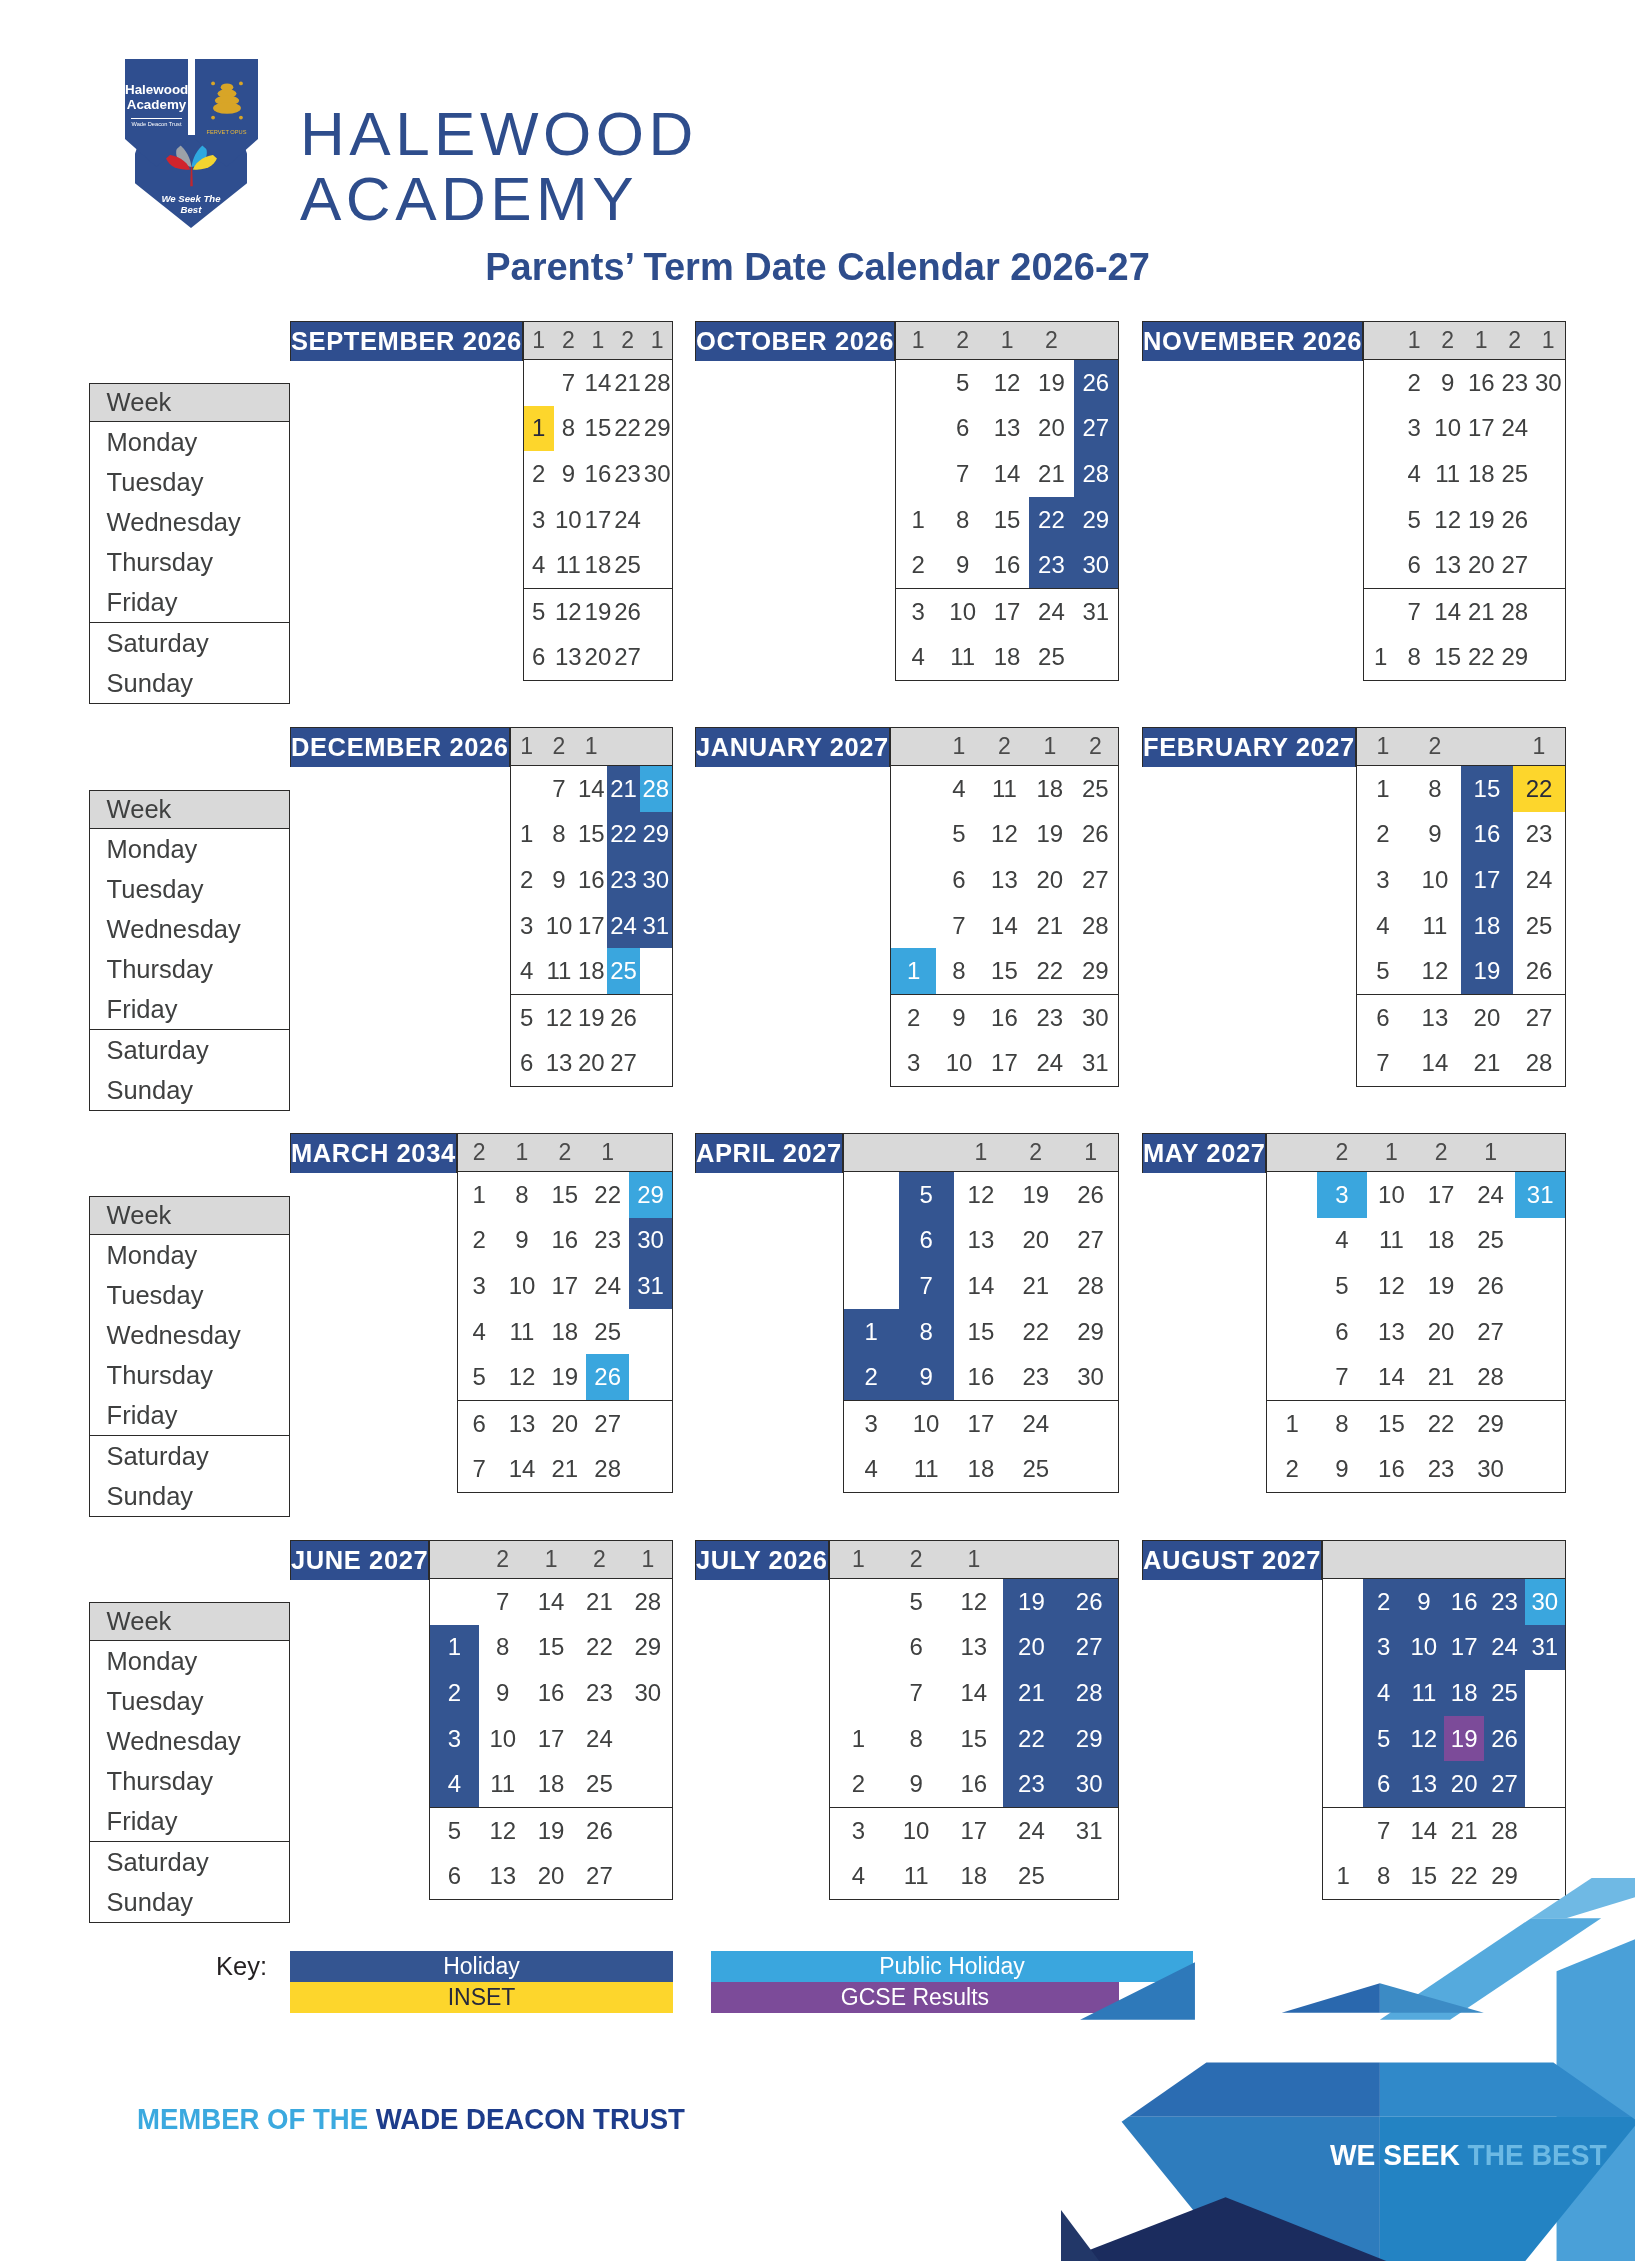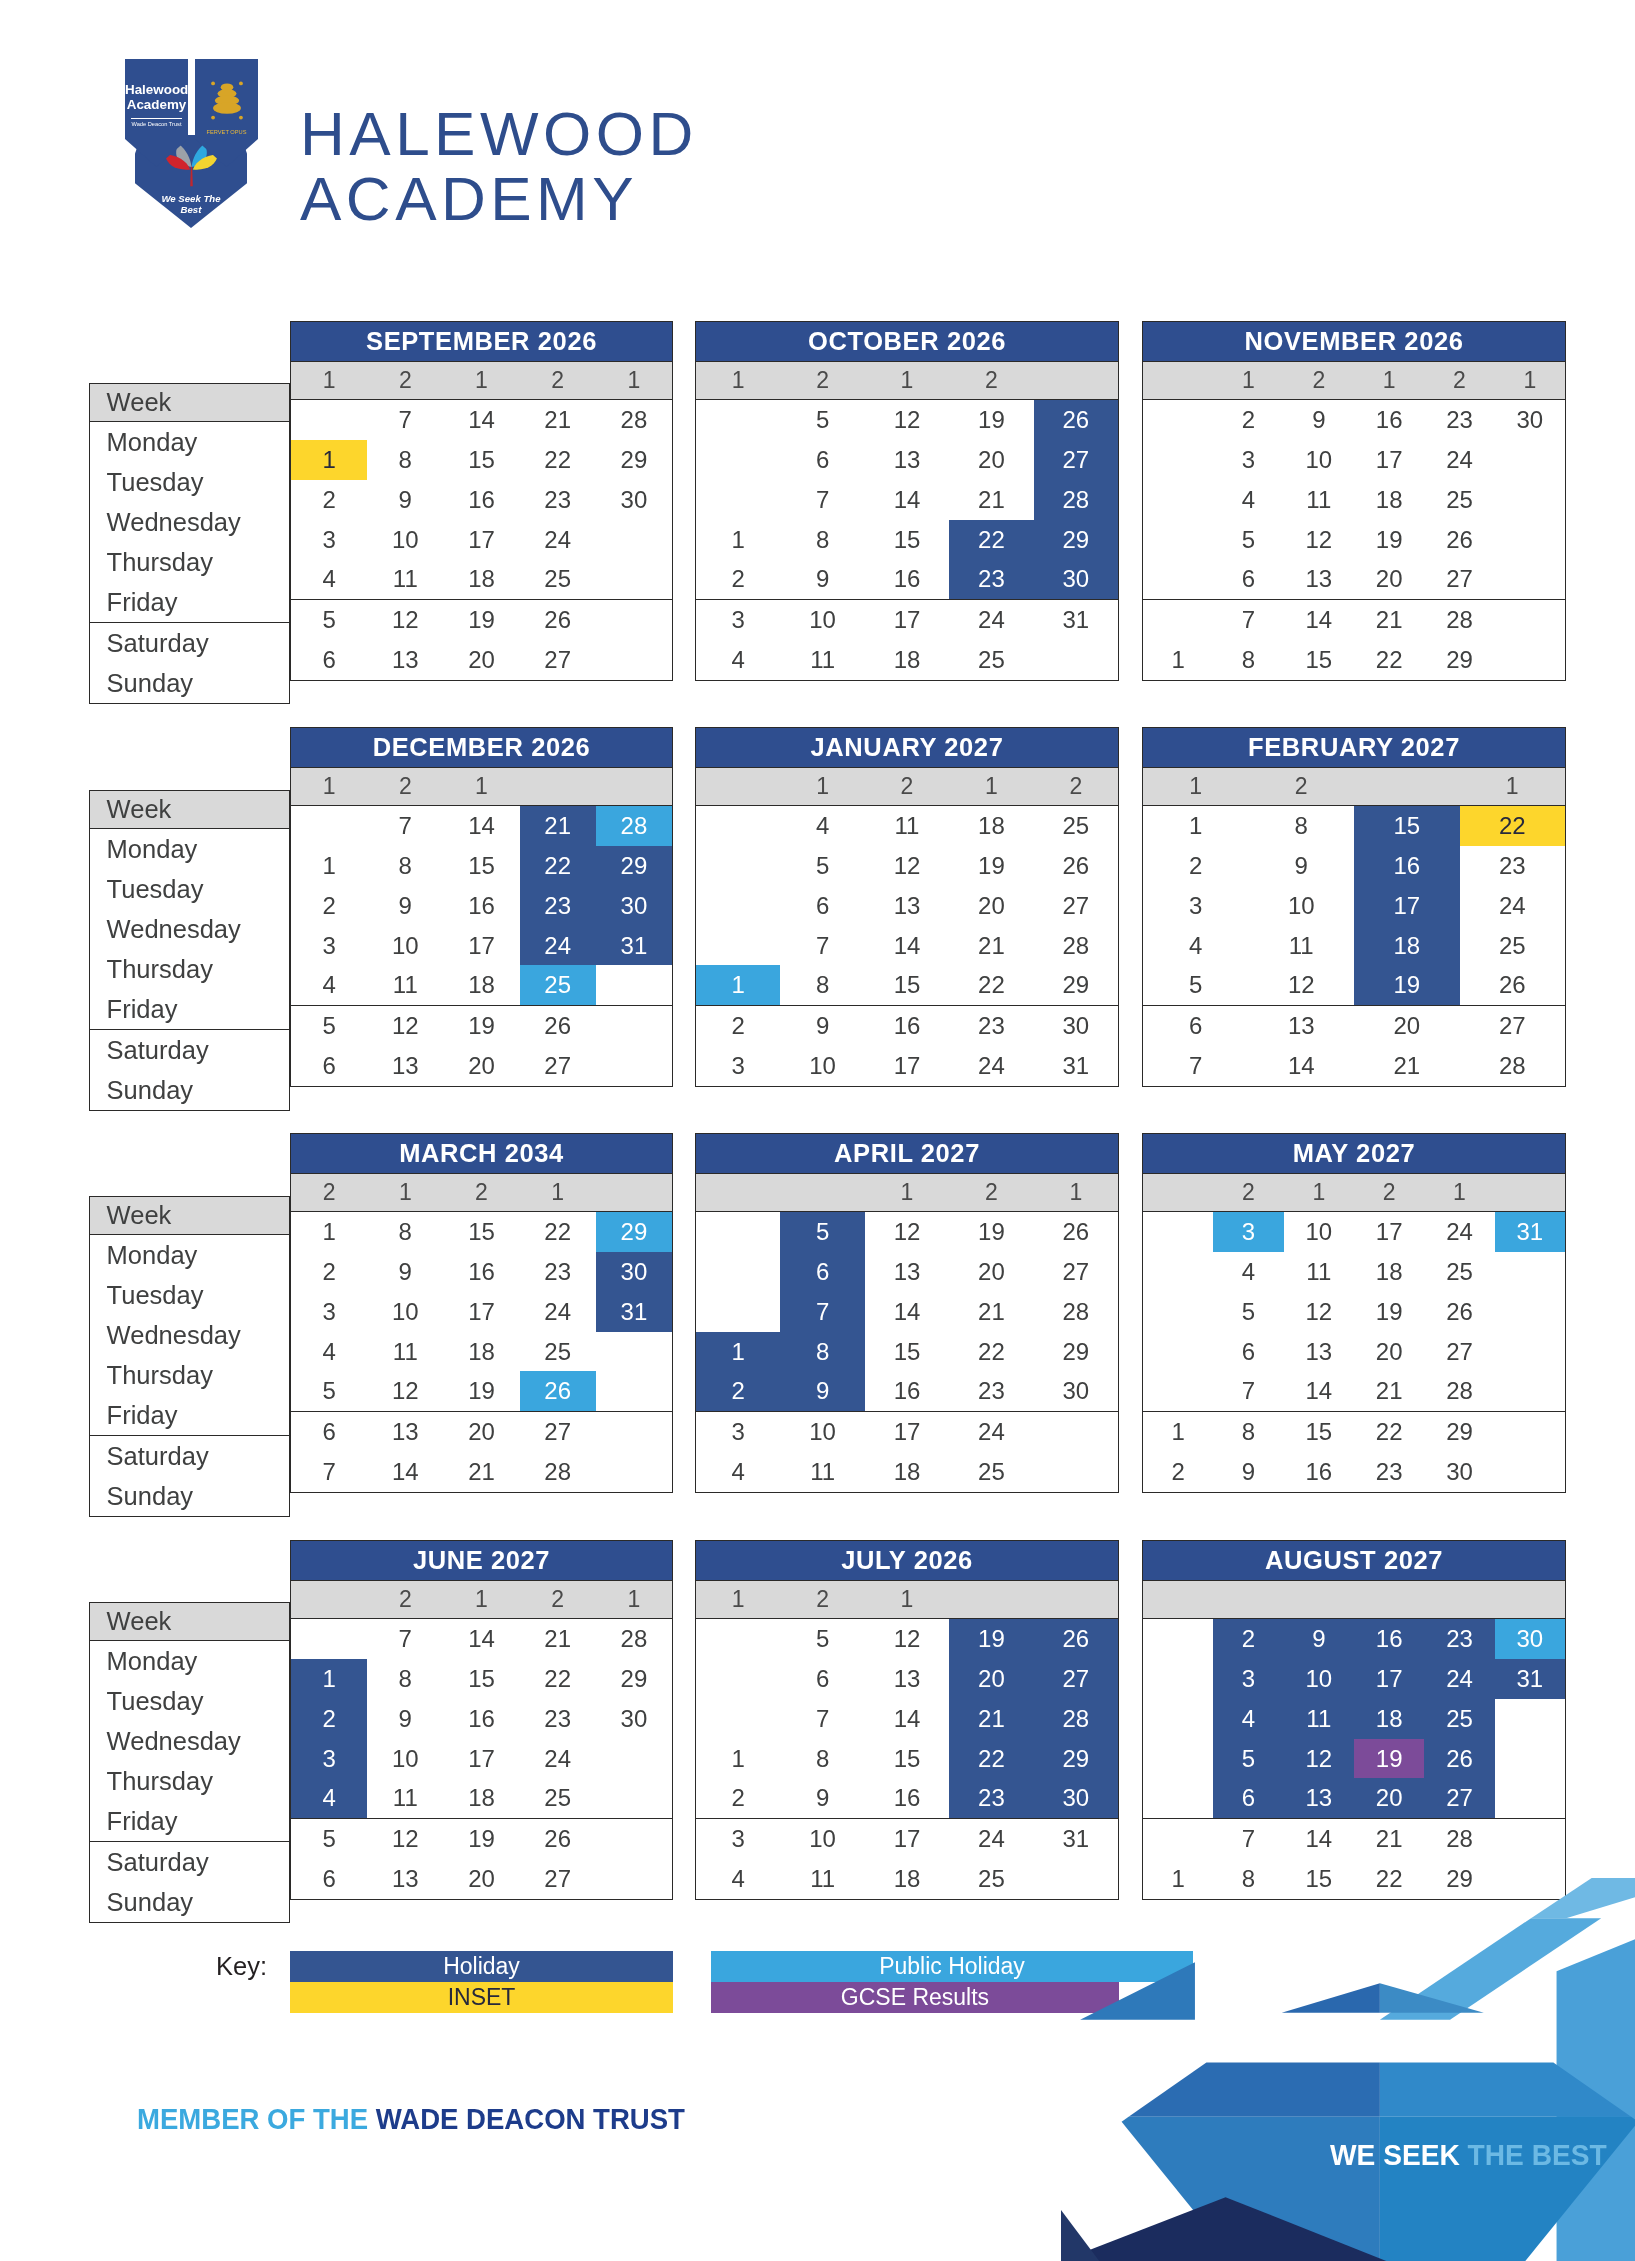--- a/index.html
+++ b/index.html
@@ -24,21 +24,21 @@
   .title{position:absolute;left:0;right:0;top:246px;text-align:center;font-size:38px;font-weight:700;color:var(--c-title);}
 
   
   .labels{position:absolute;left:89px;width:201px;height:321px;border:1.9px solid var(--c-bd);
           display:flex;flex-direction:column;background:#fff;box-sizing:border-box;margin-top:23px;}
   .labels .week{height:37px;flex:none;background:var(--c-wk);border-bottom:1.9px solid var(--c-bd);
           display:flex;align-items:center;padding-left:16.6px;font-size:25.5px;}
   .labels .day{flex:1;display:flex;align-items:center;padding-left:16.6px;font-size:25.5px;text-align:right;}
   .labels .day.sat{border-top:1.9px solid var(--c-bd);}
 
-  .cal{position:absolute;height:360px;display:flex;flex-direction:column;box-sizing:border-box;}
+  .cal{position:absolute;height:360px;display:flex;flex-direction:row;box-sizing:border-box;}
   .cal-header{height:40px;flex:none;background:var(--c-head);color:#fff;display:flex;align-items:center;justify-content:center;
           font-size:25.5px;font-weight:700;letter-spacing:0.6px;border:1.9px solid var(--c-bd);border-bottom:none;box-sizing:border-box;}
   .cal-body{flex:1;border:1.9px solid var(--c-bd);display:flex;flex-direction:column;box-sizing:border-box;background:#fff;}
   .week-row{height:37px;flex:none;background:var(--c-wk);border-bottom:1.9px solid var(--c-bd);display:grid;}
   .day-row{flex:1;display:grid;}
   .day-row.sat{border-top:1.9px solid var(--c-bd);}
   .cell{display:flex;align-items:center;justify-content:center;font-size:24px;color:#3F4040;}
   .week-row .cell{font-size:23px;color:#4a4a4a;}
   .c-h{background:var(--c-h);color:#fff;}
   .c-p{background:var(--c-p);color:#fff;}
@@ -96,20 +96,21 @@
       <path d="M62 46 C84 48 98 40 102 22 C82 24 68 32 62 46 Z" fill="#F3D430"></path>
     </svg>
     <div class="script"><span>We Seek The</span><br>
     <span>Best</span></div>
   </div>
   <div class="wordmark">
     <div>HALEWOOD</div>
     <div>ACADEMY</div>
   </div>
 
+  <div class="title">Parents’ Term Date Calendar 2026-27</div>
 
   <div class="labels" style="top:360px">
       <div class="week">Week</div>
       <div class="day">Monday</div>
       <div class="day">Tuesday</div>
       <div class="day">Wednesday</div>
       <div class="day">Thursday</div>
       <div class="day">Friday</div>
       <div class="day sat">Saturday</div>
       <div class="day">Sunday</div>

